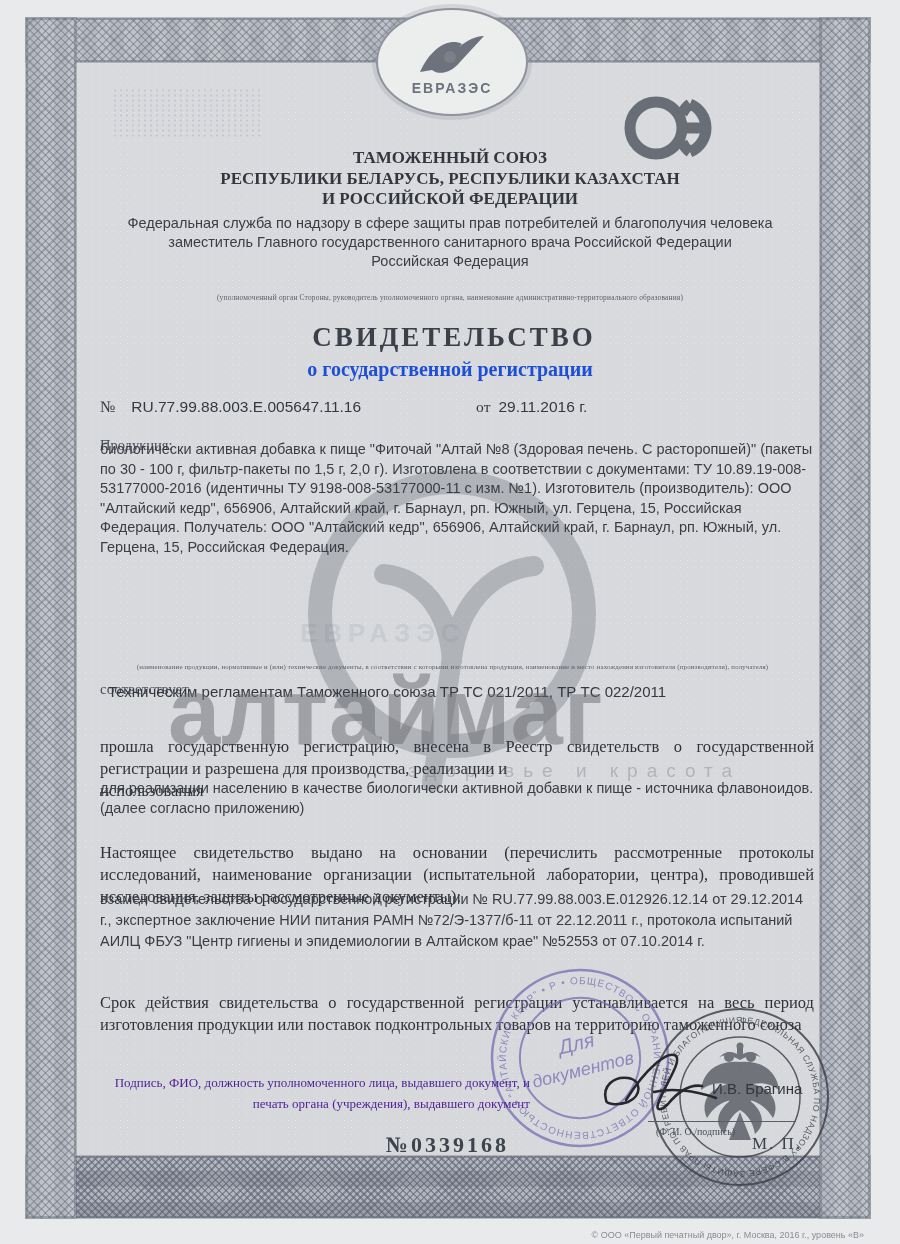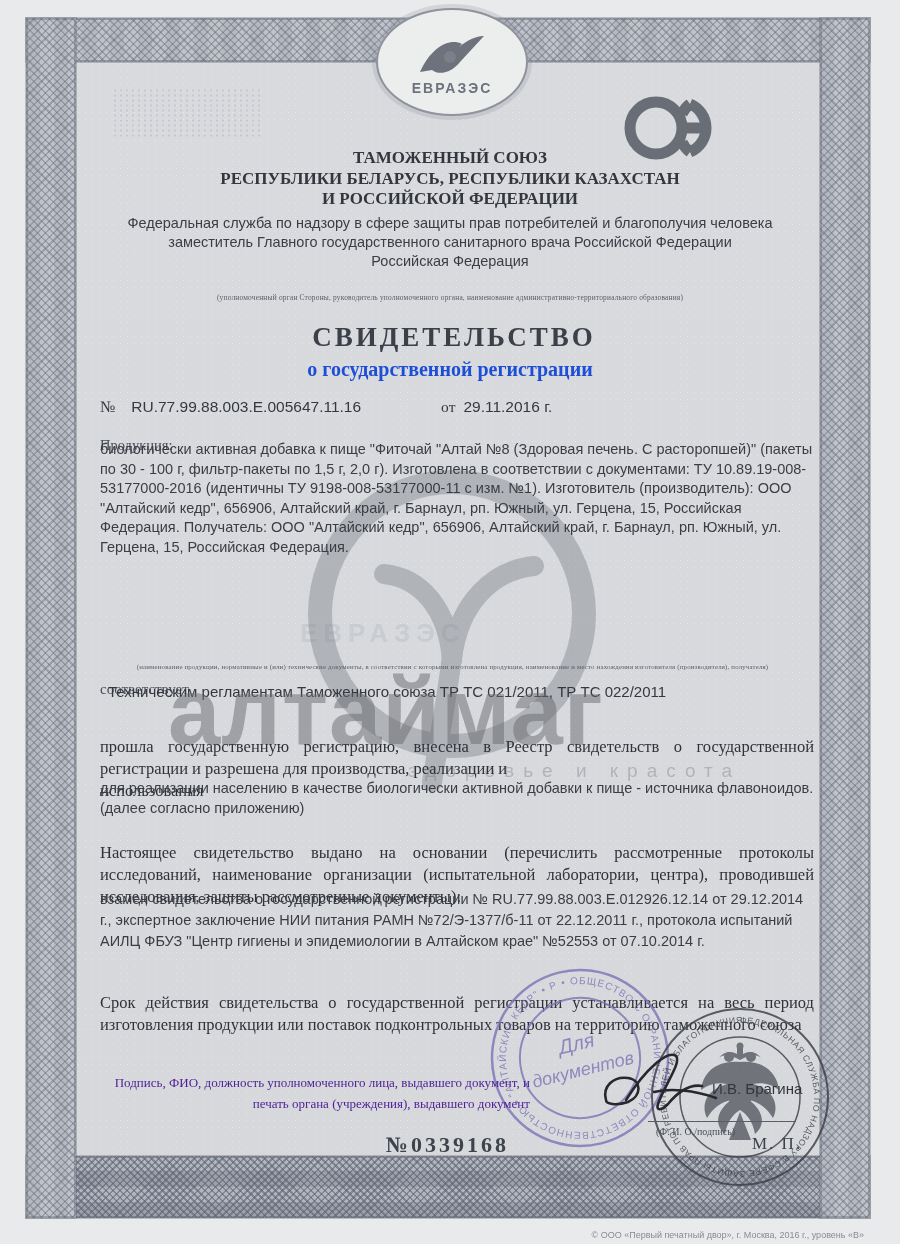--- a/index.html
+++ b/index.html
@@ -136,21 +136,21 @@
 </div>
 
 <div class="abs center tiny-note" style="left:100px;top:293px;width:700px;">(уполномоченный орган Стороны, руководитель уполномоченного органа, наименование административно-территориального образования)</div>
 
 <div class="abs center doc-title" style="left:104px;top:322px;width:700px;">СВИДЕТЕЛЬСТВО</div>
 <div class="abs center doc-subtitle" style="left:100px;top:358px;width:700px;">о государственной регистрации</div>
 
 <div class="abs" style="left:100px;top:398px;width:712px;">
   <span class="serif" style="font-size:16px;">№</span>
   <span class="sans" style="font-size:15.5px;margin-left:12px;">RU.77.99.88.003.Е.005647.11.16</span>
-  <span class="serif" style="font-size:15.5px;margin-left:76px;font-family:Liberation Serif, serif;">от</span>
+  <span class="serif" style="font-size:15.5px;margin-left:111px;font-family:Liberation Serif, serif;">от</span>
   <span class="sans" style="font-size:15.5px;margin-left:4px;">29.11.2016 г.</span>
 </div>
 
 <div class="abs" style="left:282px;top:452px;opacity:.5;">
   <svg width="340" height="340" viewBox="0 0 340 340">
     <g stroke="#8b8e95" fill="none">
       <circle cx="170" cy="162" r="132" stroke-width="24"></circle>
       <path d="M150,330 C160,272 166,238 170,204" stroke-width="20" stroke-linecap="round"></path>
       <path d="M170,208 C166,158 140,126 102,122" stroke-width="20" stroke-linecap="round"></path>
       <path d="M170,208 C176,150 212,118 252,114" stroke-width="20" stroke-linecap="round"></path>

